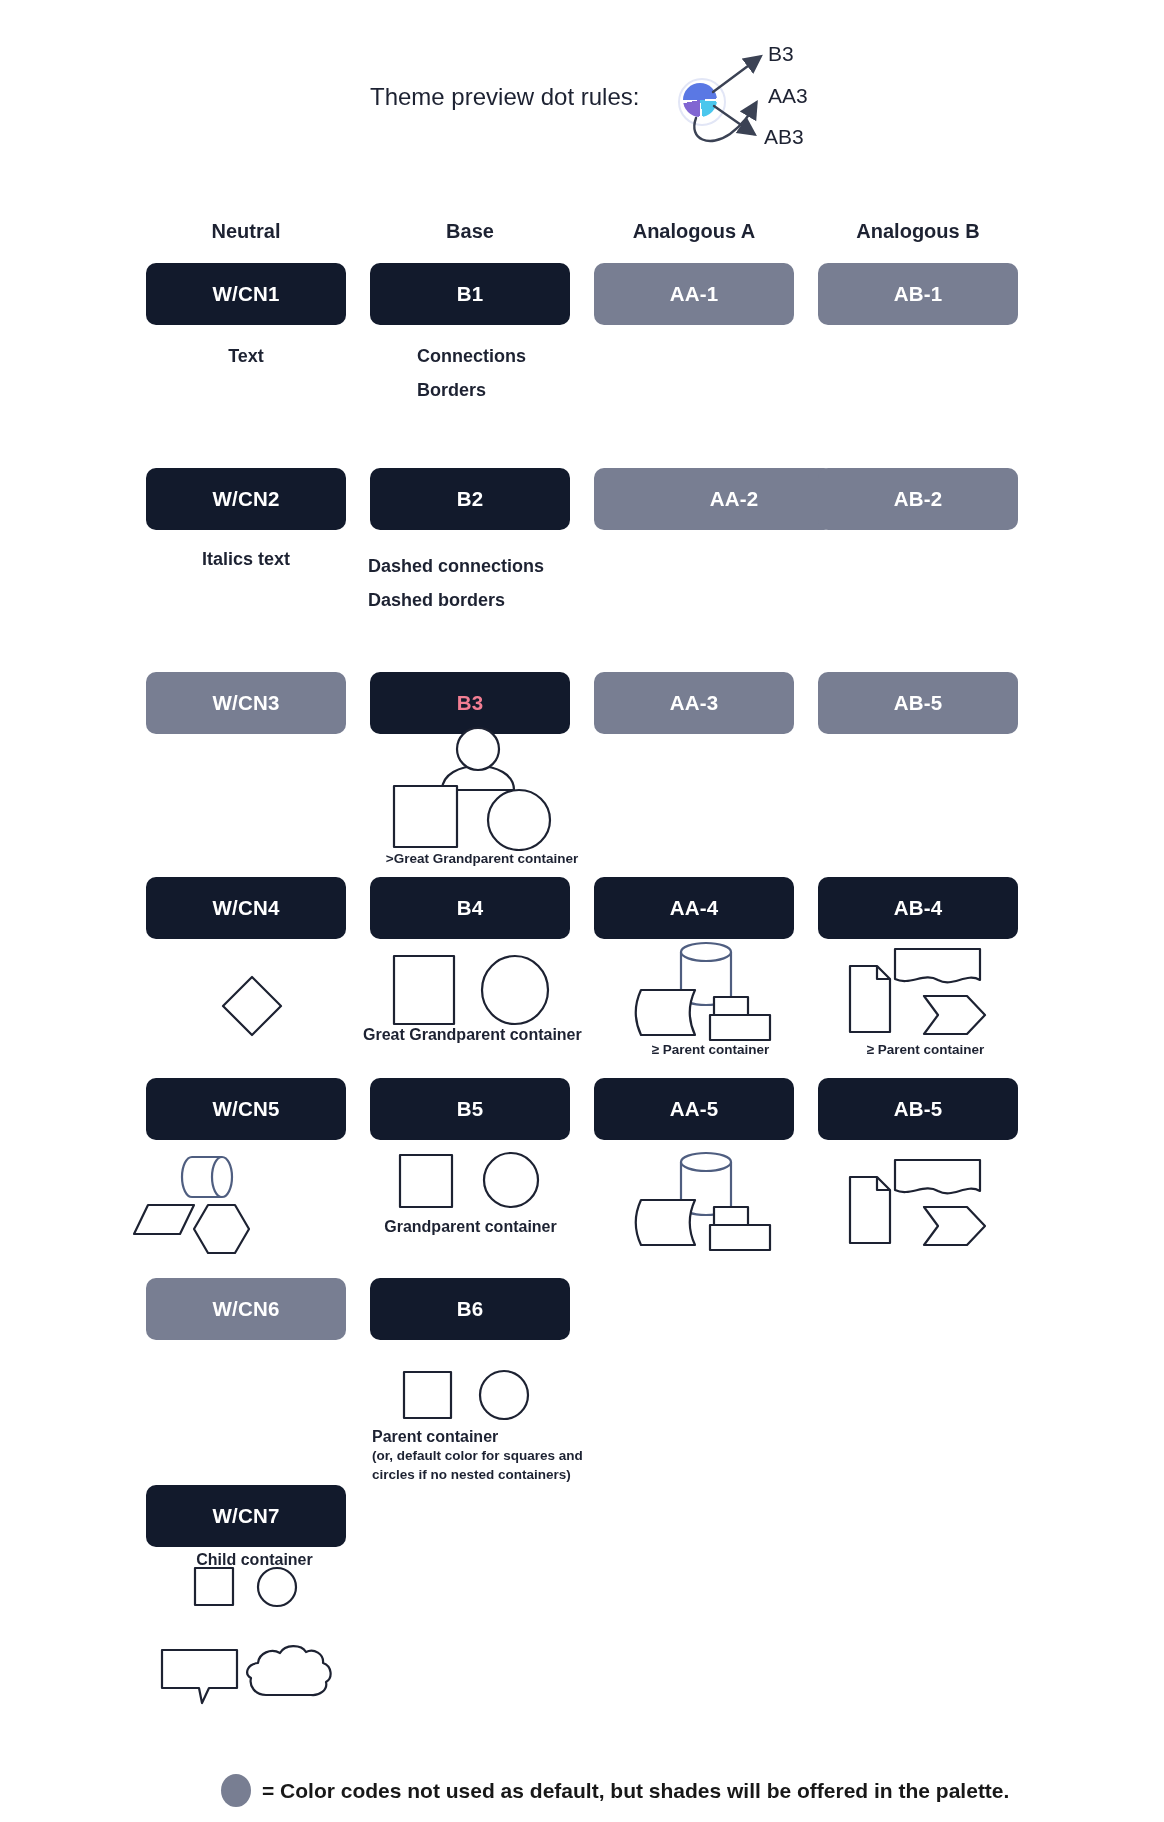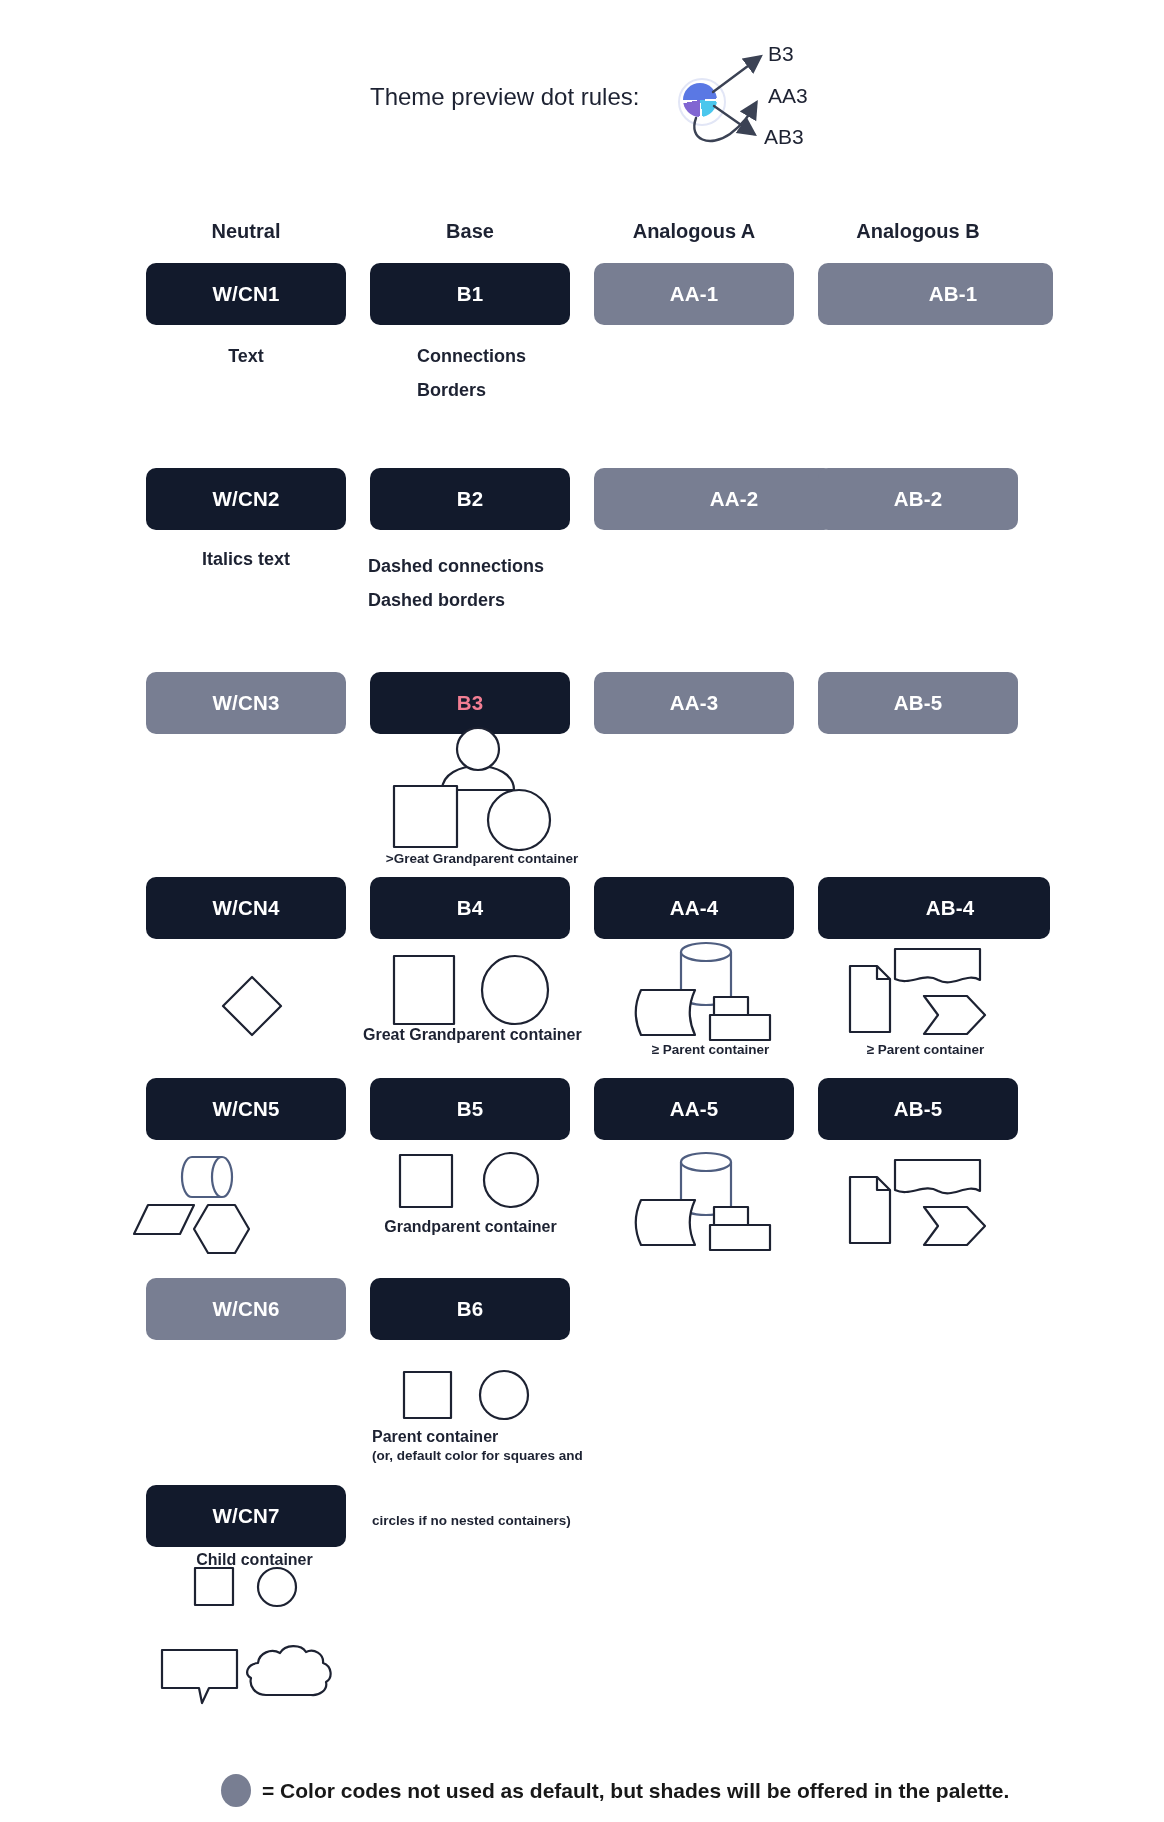--- a/index.html
+++ b/index.html
@@ -64,36 +64,36 @@
 <div class="abs dot-label" style="left:764px;top:125px;">AB3</div>
 
 <div class="abs colhead" style="left:146px;top:220px;">Neutral</div>
 <div class="abs colhead" style="left:370px;top:220px;">Base</div>
 <div class="abs colhead" style="left:594px;top:220px;">Analogous A</div>
 <div class="abs colhead" style="left:818px;top:220px;">Analogous B</div>
 
 <div class="abs sw dark" style="left:146px;top:263px;">W/CN1</div>
 <div class="abs sw dark" style="left:370px;top:263px;">B1</div>
 <div class="abs sw gray" style="left:594px;top:263px;">AA-1</div>
-<div class="abs sw gray" style="left:818px;top:263px;padding-left:35px;">AB-1</div>
+<div class="abs sw gray" style="left:818px;top:263px;">AB-1</div>
 
 <div class="abs sw dark" style="left:146px;top:468px;">W/CN2</div>
 <div class="abs sw dark" style="left:370px;top:468px;">B2</div>
 <div class="abs sw gray" style="left:594px;top:468px;padding-left:40px;">AA-2</div>
 <div class="abs sw gray" style="left:818px;top:468px;">AB-2</div>
 
 <div class="abs sw gray" style="left:146px;top:672px;">W/CN3</div>
 <div class="abs sw dark pink-label" style="left:370px;top:672px;">B3</div>
 <div class="abs sw gray" style="left:594px;top:672px;">AA-3</div>
 <div class="abs sw gray" style="left:818px;top:672px;">AB-5</div>
 
 <div class="abs sw dark" style="left:146px;top:877px;">W/CN4</div>
 <div class="abs sw dark" style="left:370px;top:877px;">B4</div>
 <div class="abs sw dark" style="left:594px;top:877px;">AA-4</div>
-<div class="abs sw dark" style="left:818px;top:877px;padding-left:32px;">AB-4</div>
+<div class="abs sw dark" style="left:818px;top:877px;">AB-4</div>
 
 <div class="abs sw dark" style="left:146px;top:1078px;">W/CN5</div>
 <div class="abs sw dark" style="left:370px;top:1078px;">B5</div>
 <div class="abs sw dark" style="left:594px;top:1078px;">AA-5</div>
 <div class="abs sw dark" style="left:818px;top:1078px;">AB-5</div>
 
 <div class="abs sw gray" style="left:146px;top:1278px;">W/CN6</div>
 <div class="abs sw dark" style="left:370px;top:1278px;">B6</div>
 
 <div class="abs sw dark" style="left:146px;top:1485px;">W/CN7</div>
@@ -167,21 +167,21 @@
   <path class="shape noline" d="M 32 31 L 32 44 L 45 44"></path>
   <path class="shape" d="M 79 61 L 122 61 L 140 80 L 122 99 L 79 99 L 93 80 Z"></path>
 </svg>
 
 <svg class="abs" style="left:398px;top:1366px;" width="140" height="56" viewBox="0 0 140 56">
   <rect class="shape" x="6" y="6" width="47" height="46"></rect>
   <circle class="shape" cx="106" cy="29" r="24"></circle>
 </svg>
 <div class="abs cap cap-14" style="left:372px;top:1428px;">Parent container</div>
 <div class="abs cap cap-13" style="left:372px;top:1448px;">(or, default color for squares and</div>
-<div class="abs cap cap-13" style="left:372px;top:1467px;margin-top:46px;">circles if no nested containers)</div>
+<div class="abs cap cap-13" style="left:372px;top:1467px;">circles if no nested containers)</div>
 
 <div class="abs cap cap-14 ctr" style="left:172px;top:1551px;width:165px;">Child container</div>
 <svg class="abs" style="left:190px;top:1563px;" width="120" height="50" viewBox="0 0 120 50">
   <rect class="shape" x="5" y="5" width="38" height="37"></rect>
   <circle class="shape" cx="87" cy="24" r="19"></circle>
 </svg>
 <svg class="abs" style="left:155px;top:1638px;" width="185" height="72" viewBox="0 0 185 72">
   <path class="shape" d="M 7 12 H 82 V 50 H 54 L 47 65 L 44 50 H 7 Z"></path>
   <path class="shape" d="M 111 57 C 100 57 94 48 96 40 C 89 36 92 26 103 25 C 104 15 116 10 125 15 C 130 6 146 6 151 14 C 159 10 169 16 168 25 C 177 28 178 40 171 44 C 173 52 164 58 156 57 Z"></path>
 </svg>

